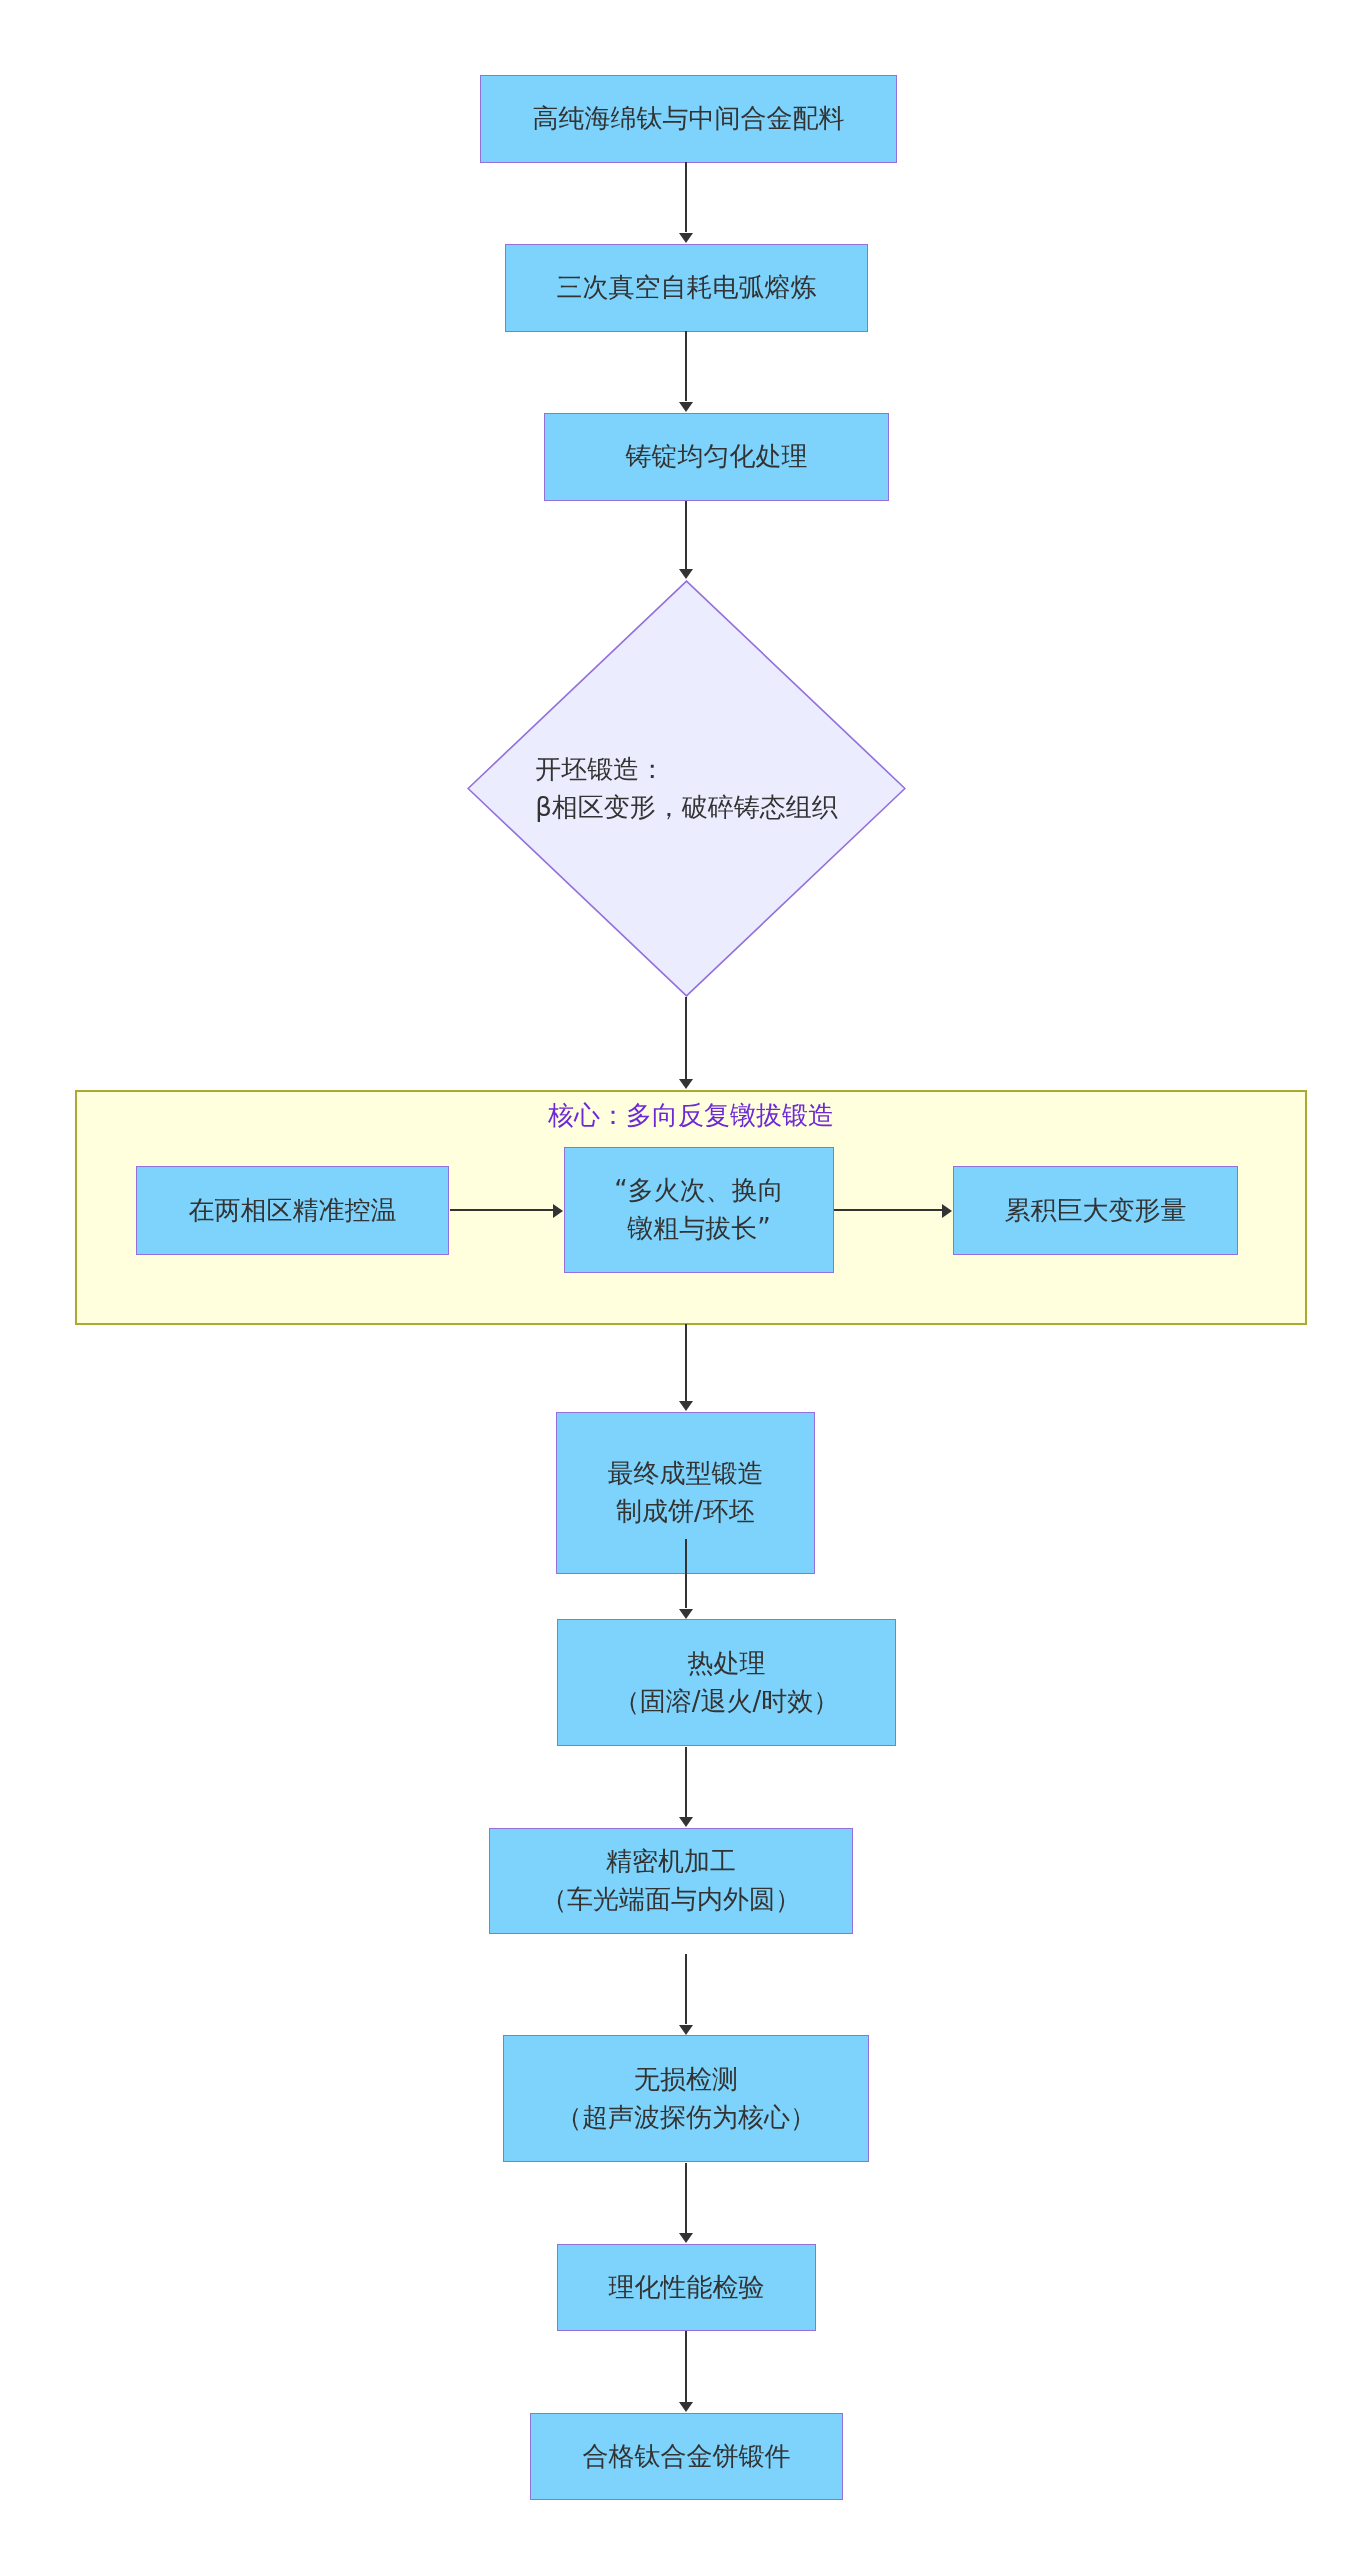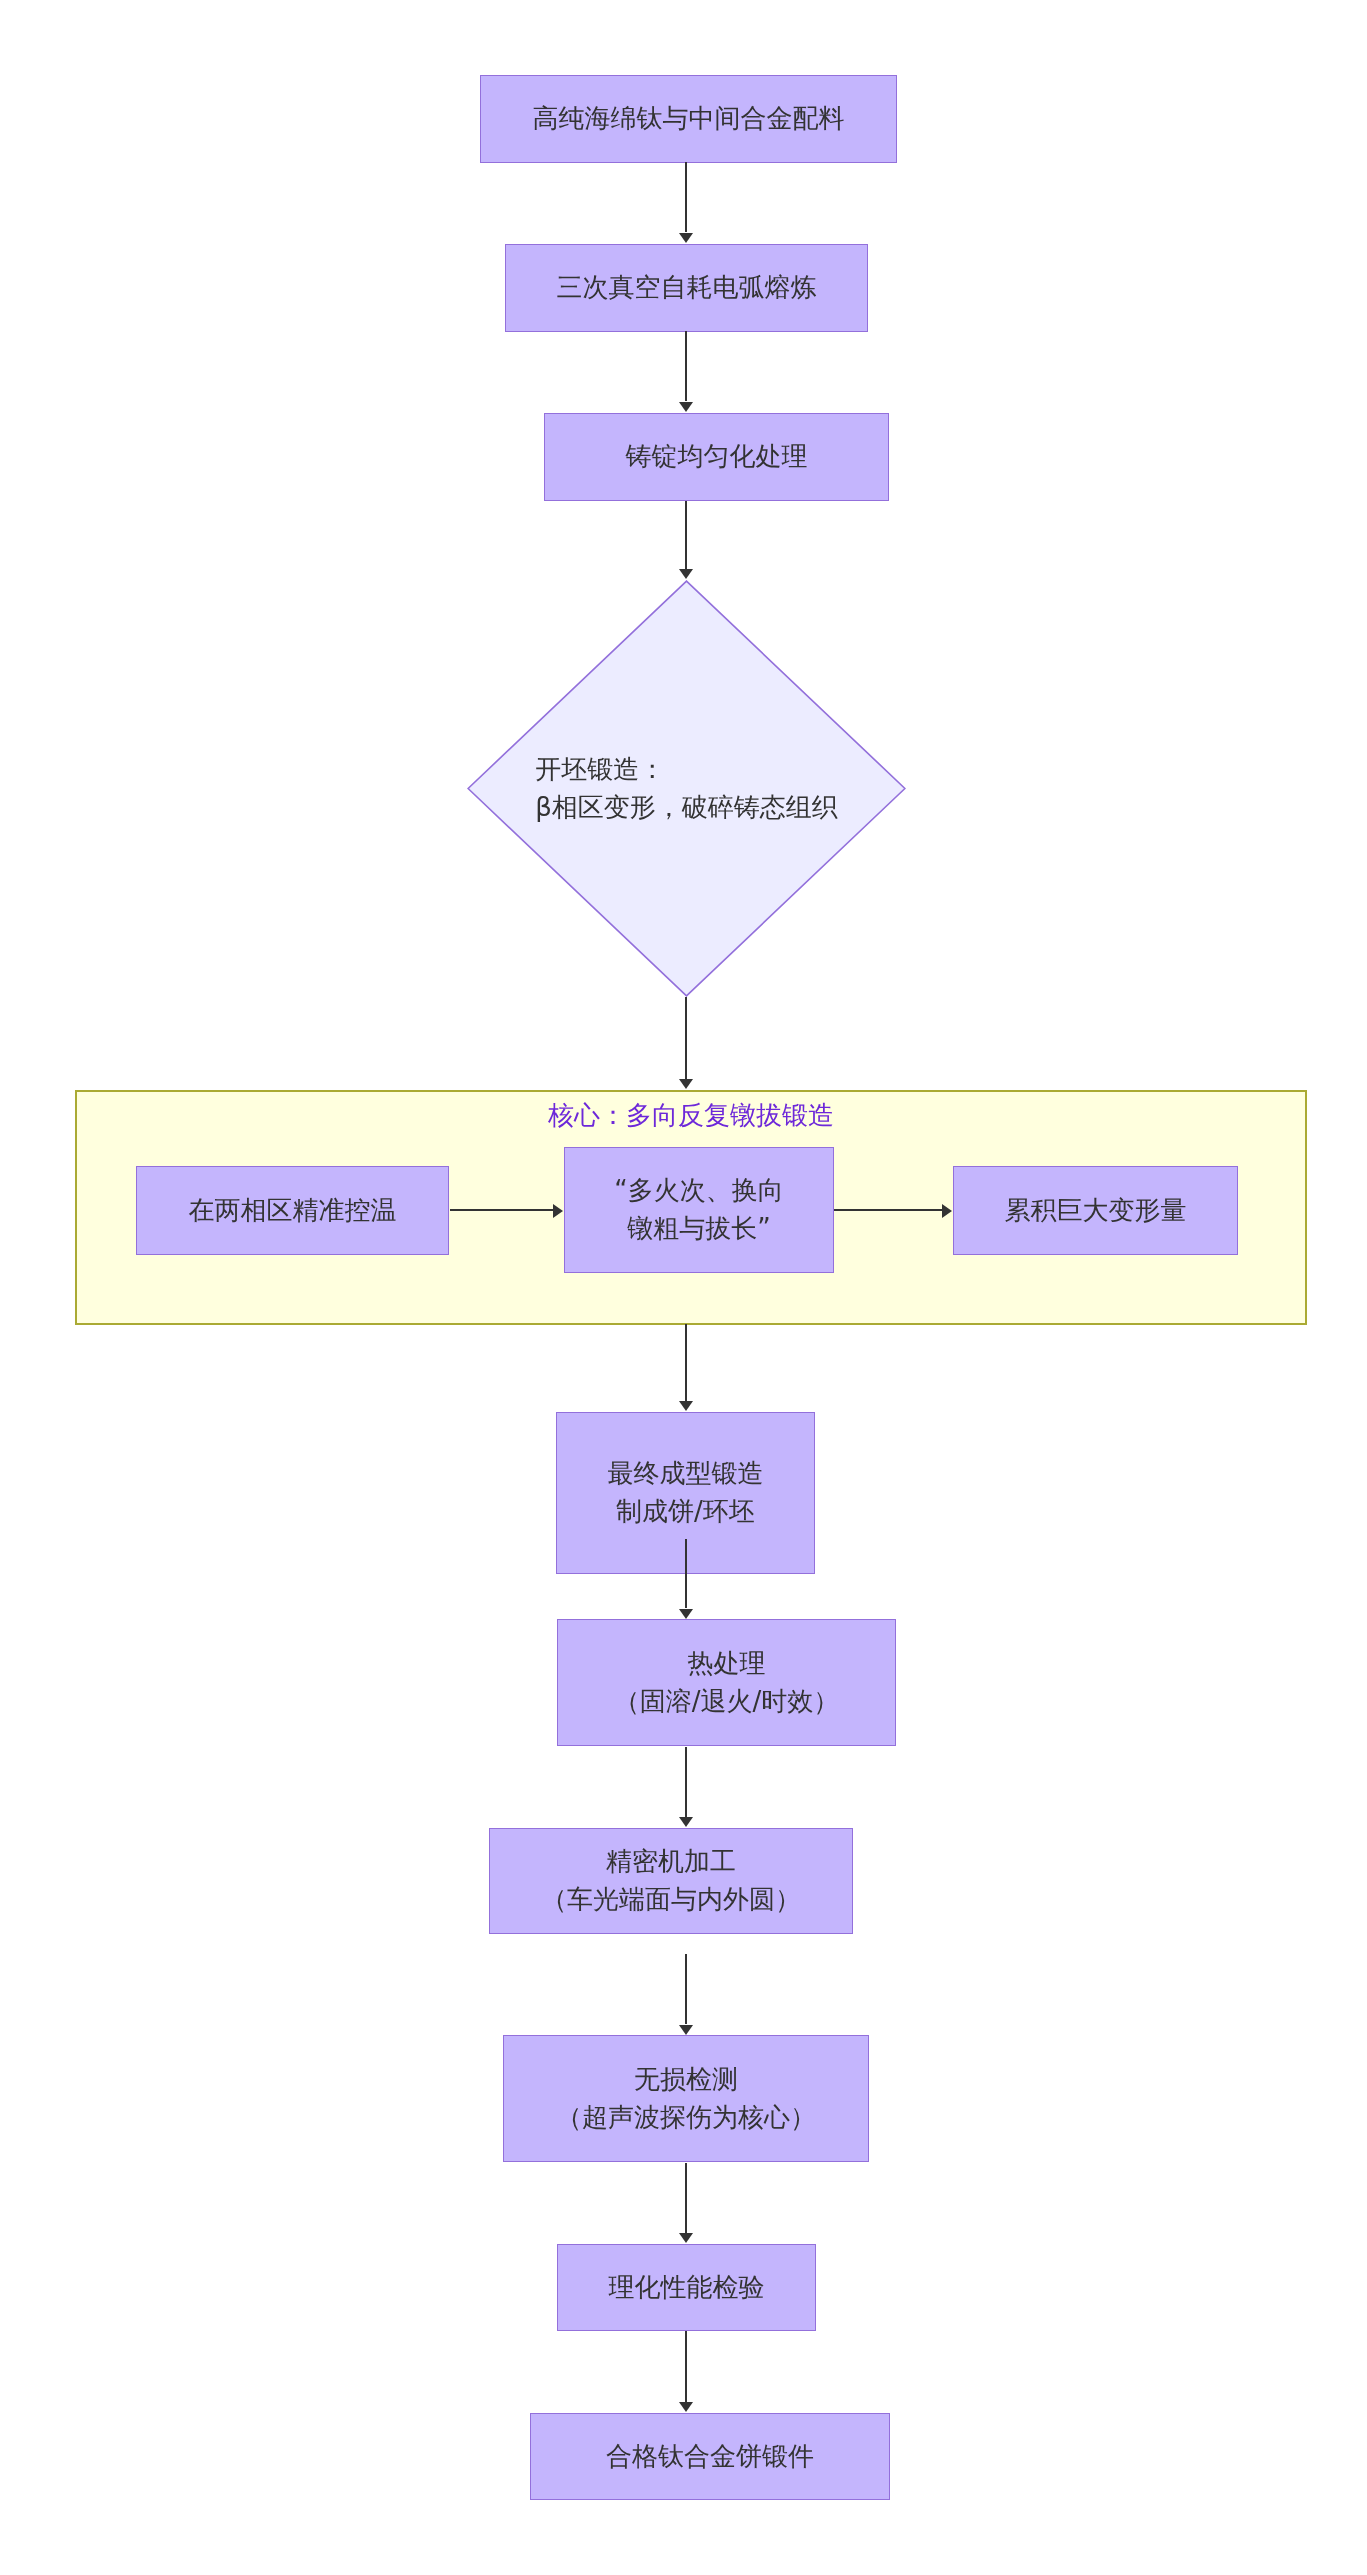--- a/index.html
+++ b/index.html
@@ -1,21 +1,21 @@
 <!DOCTYPE html>
 <html style="font-size:8.7px"><head>
 <meta charset="utf-8">
 <style>
   html,body{margin:0;padding:0;}
   body{background:#ffffff;font-family:"DejaVu Sans","Liberation Sans",sans-serif;}
   #canvas{position:relative;width:1368px;height:2576px;background:#ffffff;overflow:hidden;}
 
   .node{
     position:absolute;
-    background:#c4b5fd;
+    background:#7dd3fc;
     border:1.6px solid #9370DB;
     box-sizing:border-box;
     display:flex;align-items:center;justify-content:center;
     text-align:center;
     color:#333333;
     font-size:26px;line-height:1.45;
     white-space:pre-line;
   }
 
   
@@ -23,21 +23,21 @@
   #n-melt  {left:505px; top:244px;  width:363px; height:88px;}
   #n-homog {left:544px;top:413px;  width:345px; height:88px;}
   #n-temp  {left:136px; top:1166px; width:313px; height:89px;}
   #n-upset {left:564px;top:1147px; width:270px; height:126px;}
   #n-strain{left:953px;top:1166px; width:285px; height:89px;}
   #n-forge {left:556px;top:1412px; width:259px; height:162px;}
   #n-heat  {left:517px; top:1619px; width:339px; height:127px;margin-left:40px;}
   #n-mach  {left:489px; top:1828px; width:364px; height:106px;}
   #n-ndt   {left:503px; top:2035px; width:366px; height:127px;}
   #n-test  {left:557px;top:2244px; width:259px; height:87px;}
-  #n-final {left:530px; top:2413px; width:360px; height:87px;}
+  #n-final {left:530px; top:2413px; width:313px; height:87px;}
 
   
   #diamond-wrap{position:absolute;left:467px;top:580px;width:439px;height:417px;}
   #diamond-wrap svg{position:absolute;left:0;top:0;width:100%;height:100%;}
   .diamond-label{
     position:absolute;inset:0;
     display:flex;align-items:center;justify-content:center;
     text-align:left;color:#333333;font-size:26px;line-height:1.45;
     white-space:pre-line;
   }

